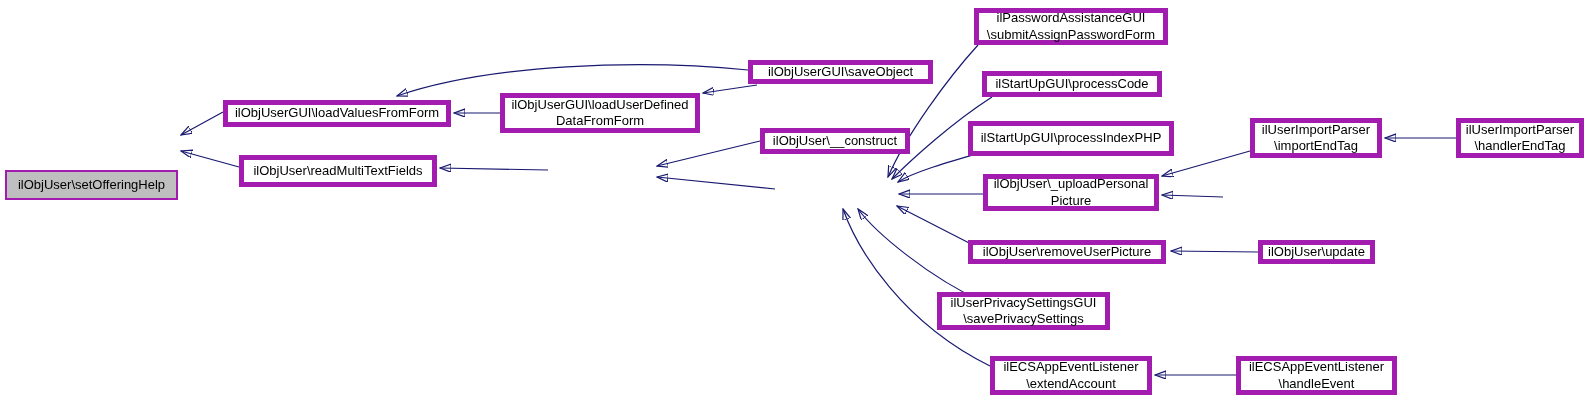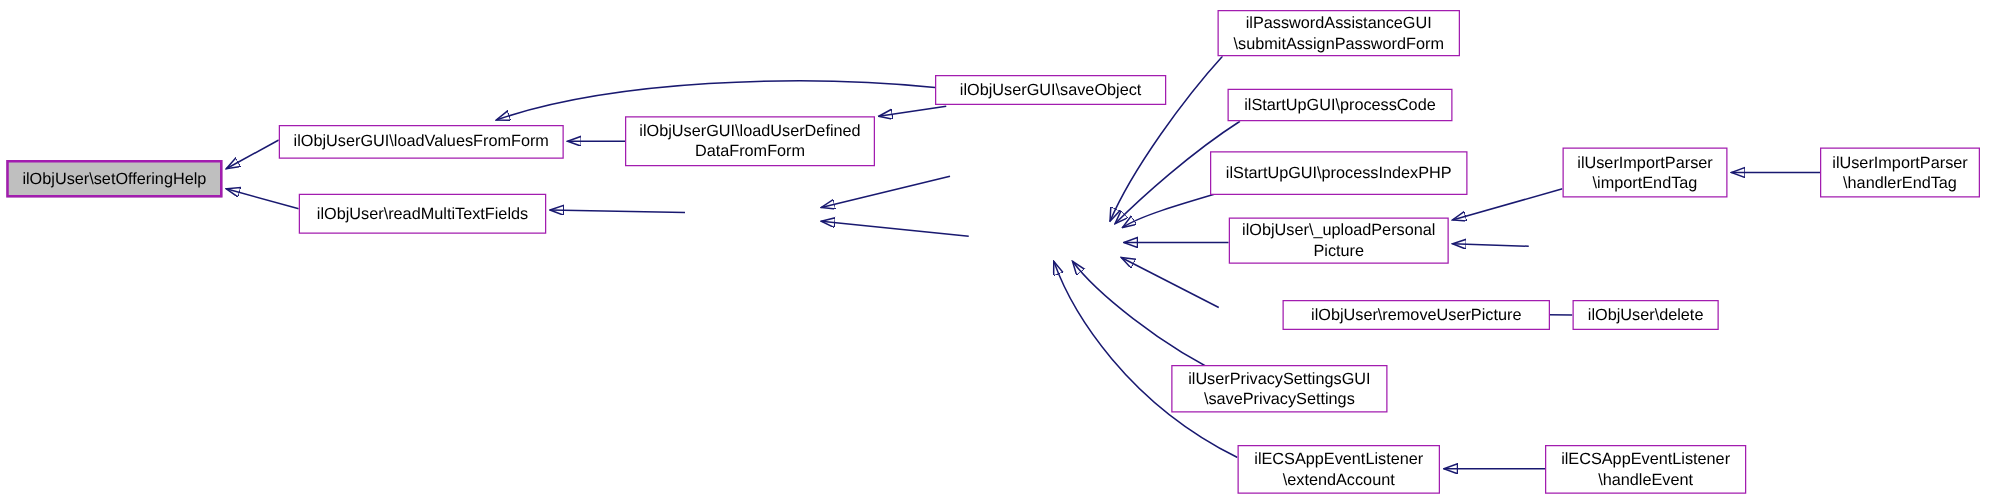--- a/index.html
+++ b/index.html
@@ -28,32 +28,33 @@
     stroke-width: 1.2;
   }
   .node {
     position: absolute;
     box-sizing: border-box;
     display: flex;
     align-items: center;
     justify-content: center;
     text-align: center;
     background: #ffffff;
-    border: 1px solid #a21caf;
+    border: 5px solid #a21caf;
     color: #000000;
     font-size: 13px;
     line-height: 1.25;
     white-space: pre-line;
     padding: 0 2px;
     cursor: pointer;
   }
   .node.highlight {
     background: #bfbfbf;
     border-width: 2px;
     cursor: default;
+    margin-top: 42px;
   }
 </style>
 </head>
 <body>
 
 <div id="canvas">
 
   <svg id="edges" viewBox="0 0 1593 403" xmlns="http://www.w3.org/2000/svg">
     <defs>
       <marker id="arrow" markerUnits="userSpaceOnUse" markerWidth="12" markerHeight="9" refX="11" refY="4" orient="auto">
@@ -87,42 +88,43 @@
   <div class="node" style="left:223px; top:100px; width:228px; height:27px">ilObjUserGUI\loadValuesFromForm</div>
 
   <div class="node" style="left:239px; top:155px; width:198px; height:32px">ilObjUser\readMultiTextFields</div>
 
   <div class="node" style="left:500px; top:93px; width:200px; height:40px">ilObjUserGUI\loadUserDefined
 DataFromForm</div>
 
 
   <div class="node" style="left:748px; top:60px; width:185px; height:24px">ilObjUserGUI\saveObject</div>
 
+  <div class="node" style="left:760px; top:128px; width:150px; height:26px">ilObjUser\__construct</div>
 
 
   <div class="node" style="left:974px; top:8px; width:194px; height:37px">ilPasswordAssistanceGUI
 \submitAssignPasswordForm</div>
 
   <div class="node" style="left:982px; top:71px; width:180px; height:26px">ilStartUpGUI\processCode</div>
 
   <div class="node" style="left:968px; top:121px; width:206px; height:35px">ilStartUpGUI\processIndexPHP</div>
 
   <div class="node" style="left:983px; top:174px; width:176px; height:37px">ilObjUser\_uploadPersonal
 Picture</div>
 
   <div class="node" style="left:1250px; top:118px; width:132px; height:40px">ilUserImportParser
 \importEndTag</div>
 
   <div class="node" style="left:1456px; top:118px; width:128px; height:40px">ilUserImportParser
 \handlerEndTag</div>
 
 
-  <div class="node" style="left:1026px; top:240px; width:214px; height:24px">ilObjUser\removeUserPicture</div>
+  <div class="node" style="left:968px; top:240px; width:198px; height:24px">ilObjUser\removeUserPicture</div>
 
-  <div class="node" style="left:1258px; top:240px; width:117px; height:24px">ilObjUser\delete</div>
+  <div class="node" style="left:1258px; top:240px; width:117px; height:24px">ilObjUser\update</div>
 
   <div class="node" style="left:937px; top:292px; width:173px; height:38px">ilUserPrivacySettingsGUI
 \savePrivacySettings</div>
 
   <div class="node" style="left:990px; top:356px; width:162px; height:39px">ilECSAppEventListener
 \extendAccount</div>
 
   <div class="node" style="left:1236px; top:356px; width:161px; height:39px">ilECSAppEventListener
 \handleEvent</div>
 

